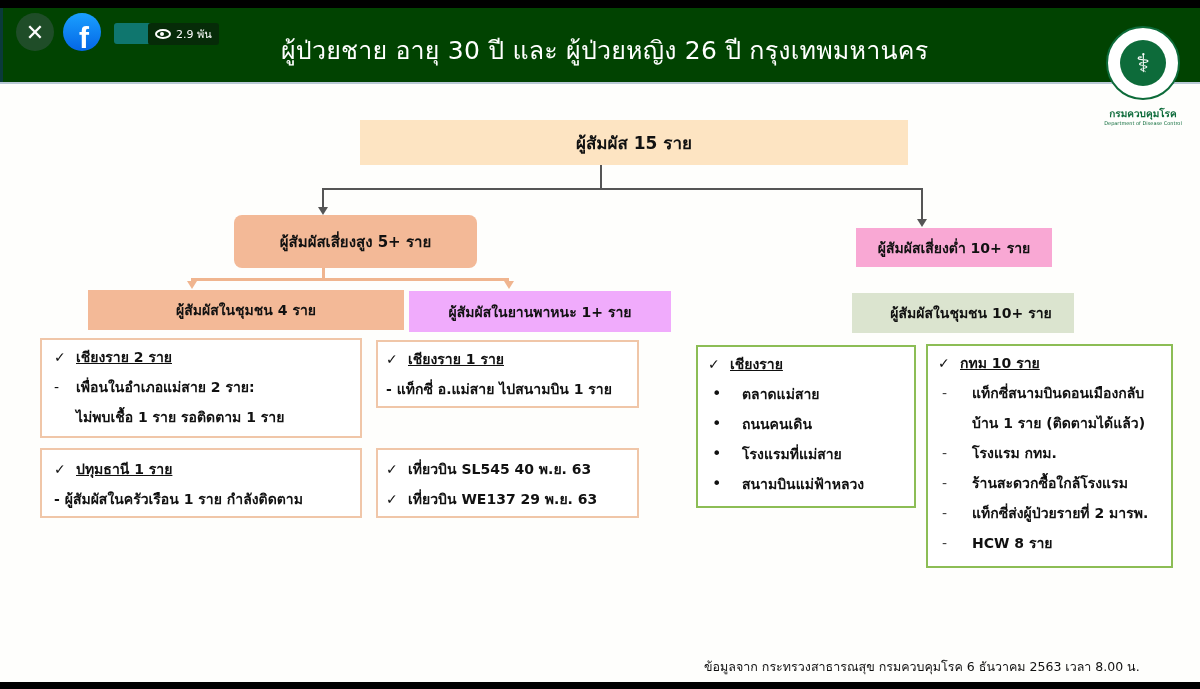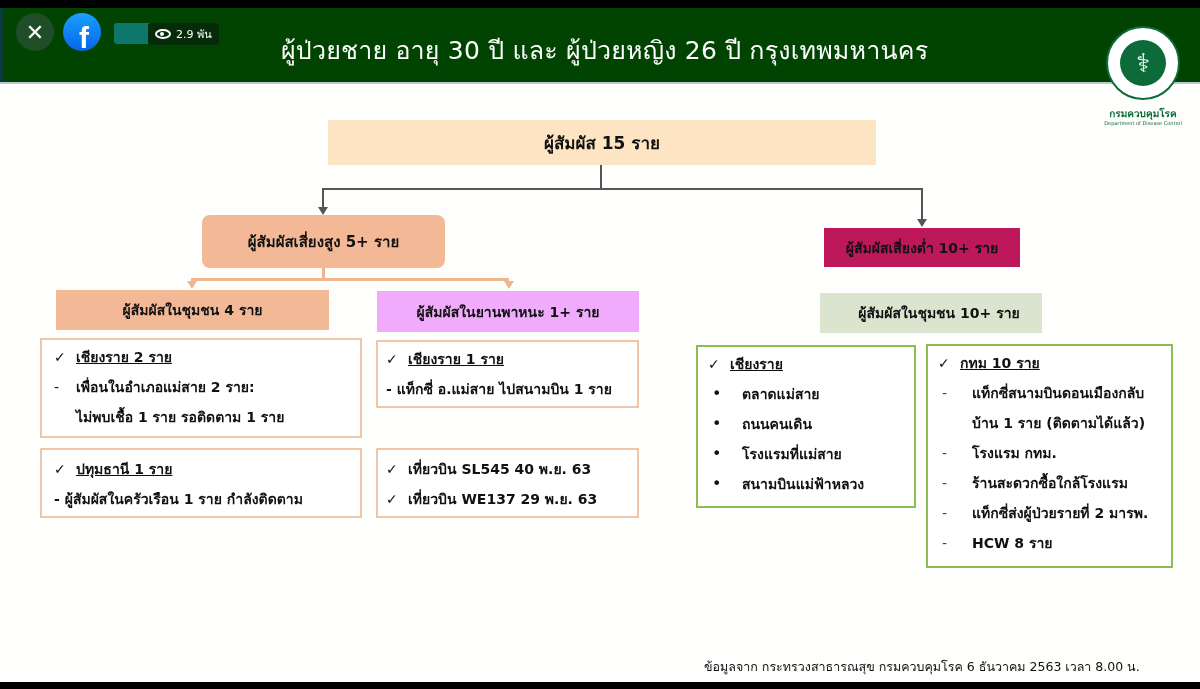--- a/index.html
+++ b/index.html
@@ -23,26 +23,26 @@
     .eye::after { content: ""; position: absolute; left: 3px; top: 1px; width: 4px; height: 4px; background: #fff; border-radius: 50%; }
 
     
     .logo { position: absolute; left: 1102px; top: 26px; width: 82px; height: 106px; }
     .logo-circle { position: absolute; left: 4px; top: 0; width: 74px; height: 74px; border-radius: 50%; background: #fff; border: 2px solid #0d6b3a; }
     .logo-inner { position: absolute; left: 12px; top: 12px; width: 46px; height: 46px; border-radius: 50%; background: #0d6b3a; color: #fff; font-size: 26px; display: flex; align-items: center; justify-content: center; }
     .logo-text { position: absolute; left: 0; top: 80px; width: 82px; text-align: center; color: #0d6b3a; font-size: 10px; font-weight: bold; white-space: nowrap; }
     .logo-sub { position: absolute; left: 0; top: 94px; width: 82px; text-align: center; color: #0d6b3a; font-size: 5px; white-space: nowrap; }
 
     
-    .box { position: absolute; display: flex; align-items: center; justify-content: center; font-weight: bold; color: #111; white-space: nowrap; }
+    .box { position: absolute; display: flex; align-items: center; justify-content: center; font-weight: bold; color: #111; white-space: nowrap; margin-left: 32px; }
     .root-box { left: 328px; top: 120px; width: 548px; height: 45px; background: #fde4c2; font-size: 17px; }
     .high-box { left: 202px; top: 215px; width: 243px; height: 53px; background: #f3b997; border-radius: 8px; font-size: 15px; }
-    .comm-box { left: 56px; top: 290px; width: 273px; height: 40px; background: #f3b997; font-size: 14px; }
+    .comm-box { left: 56px; top: 290px; width: 316px; height: 40px; background: #f3b997; font-size: 14px; }
     .veh-box { left: 377px; top: 291px; width: 262px; height: 41px; background: #f0abfc; font-size: 14px; }
-    .low-box { left: 824px; top: 228px; width: 196px; height: 39px; background: #be185d; font-size: 14px; }
+    .low-box { left: 824px; top: 228px; width: 196px; height: 39px; background: #f9a8d4; font-size: 14px; }
     .lowcomm-box { left: 820px; top: 293px; width: 222px; height: 40px; background: #dbe4cf; font-size: 14px; padding-left: 16px; }
 
     .card { position: absolute; background: #fff; font-size: 14px; font-weight: bold; color: #111; }
     .card.orange { border: 2px solid #f0c6a8; }
     .card.green { border: 2px solid #8cbd55; }
     .line { display: flex; align-items: baseline; height: 30px; line-height: 30px; white-space: nowrap; }
     .mark { display: inline-block; width: 22px; flex: 0 0 auto; font-weight: normal; }
     .u { text-decoration: underline; }
     .indent { padding-left: 22px; }
 

